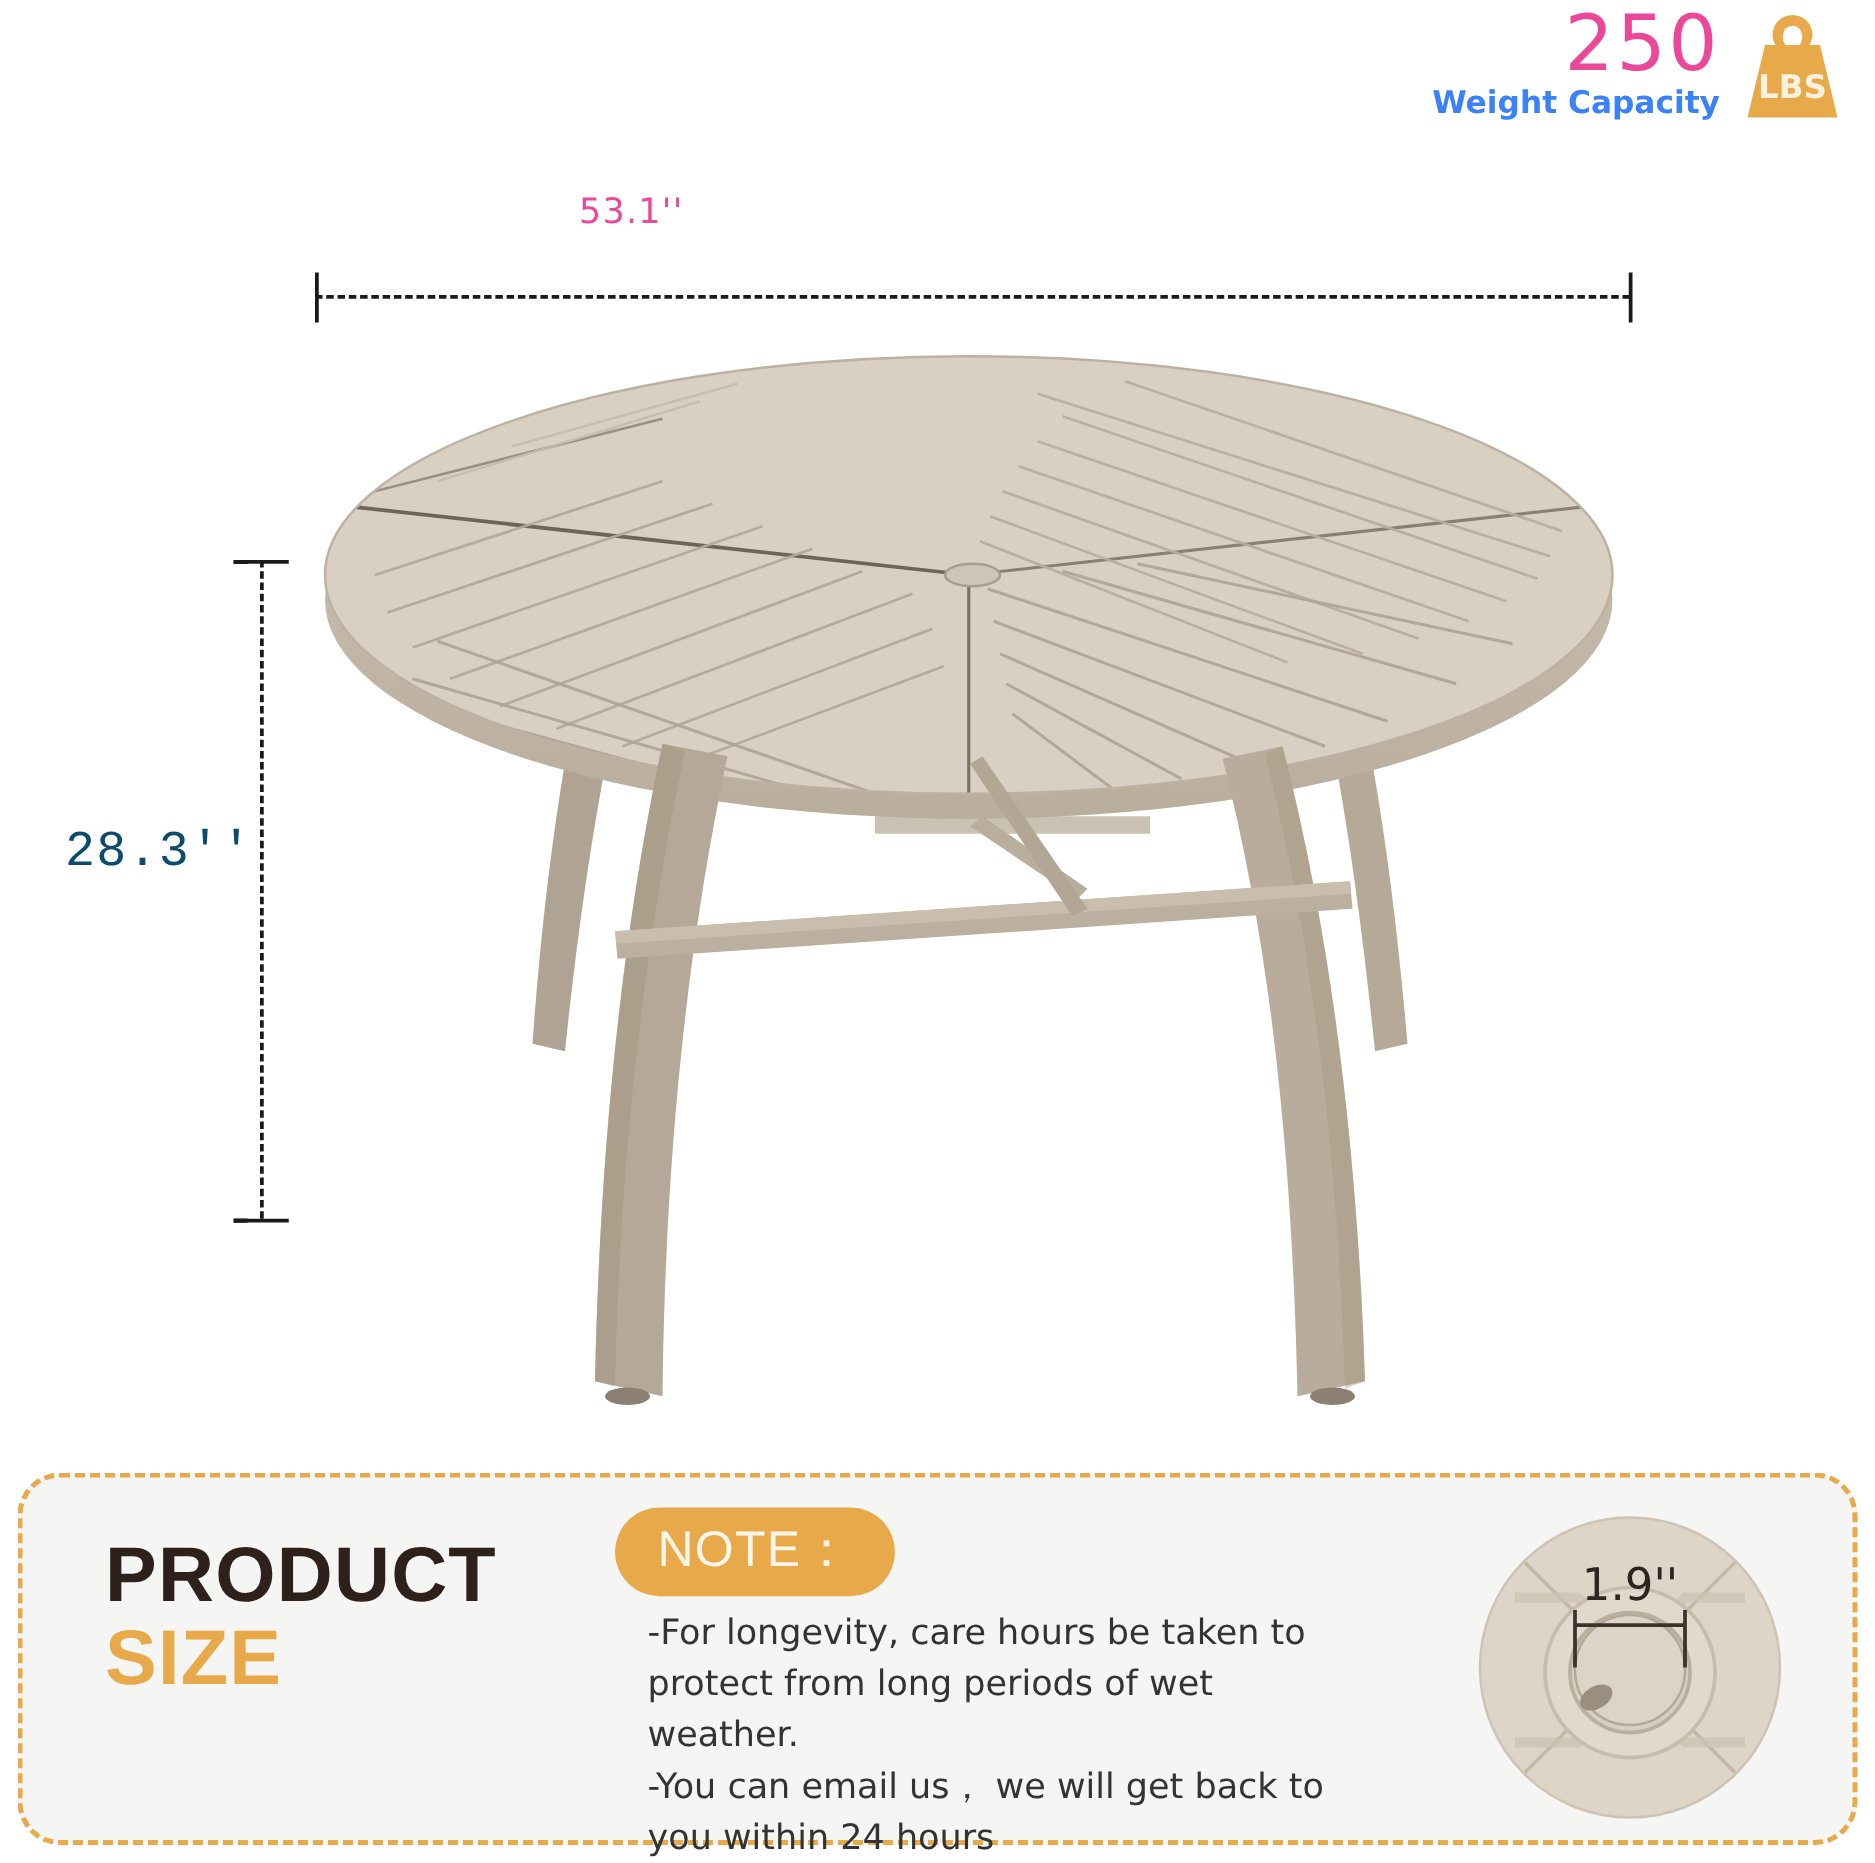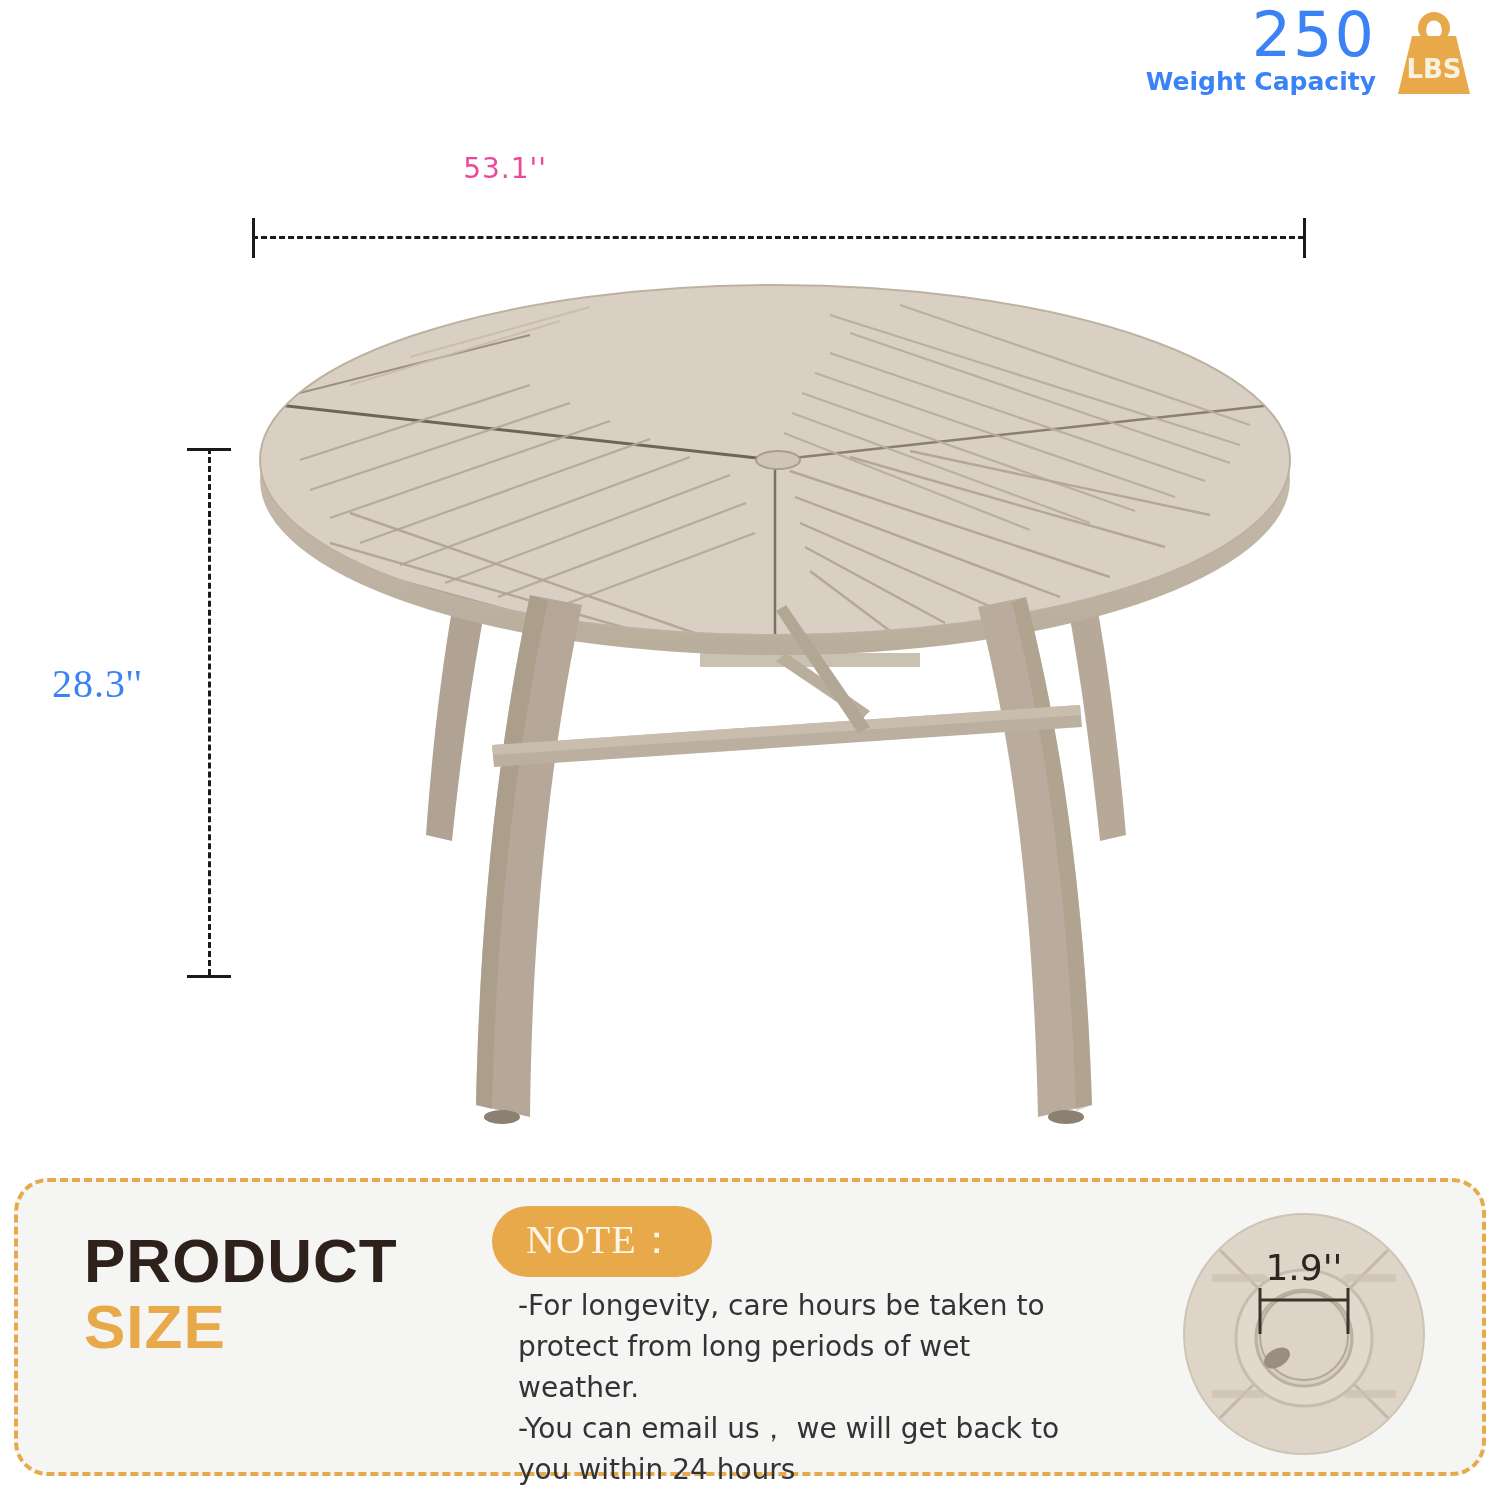--- a/index.html
+++ b/index.html
@@ -9,21 +9,21 @@
     font-family:"Liberation Sans", sans-serif;
     overflow:hidden;
   }
   #root { position:relative; width:1500px; height:1490px; background:#fff; }
 
   
   .badge { position:absolute; top:6px; right:18px; display:flex; align-items:flex-start; gap:10px; }
   .badge-text { display:flex; flex-direction:column; align-items:flex-end; }
   .badge-num {
     font-family:"DejaVu Sans", sans-serif;
-    font-size:62px; line-height:0.95; color:#3b82f6; letter-spacing:2px;
+    font-size:62px; line-height:0.95; color:#ec4899; letter-spacing:2px;
   }
   .badge-cap {
     font-family:"DejaVu Sans", sans-serif;
     font-size:25px; font-weight:bold; color:#3b82f6; letter-spacing:0px; margin-top:2px;
   }
   .weight-ico { position:relative; width:96px; height:92px; margin-top:2px; }
   .weight-ico svg { display:block; }
 
   
   .dim-w-label {
@@ -31,21 +31,21 @@
     font-family:"DejaVu Sans", sans-serif; font-size:28px; color:#ec4899;
     letter-spacing:1px; padding-right:490px;
   }
   .dim-w-line { position:absolute; left:252px; top:236px; width:1052px; height:1px;
     border-top:3px dashed #1a1a1a; }
   .tick-v { position:absolute; width:0; height:40px; border-left:3px solid #1a1a1a; }
 
   
   .dim-h-label {
     position:absolute; left:52px; top:660px;
-    font-family:Liberation Serif, serif; font-size:40px; color:#3b82f6; letter-spacing:1px;
+    font-family:Liberation Mono, monospace; font-size:40px; color:#0c4a6e; letter-spacing:1px;
   }
   .dim-h-line { position:absolute; left:208px; top:448px; height:527px; width:1px;
     border-left:3px dashed #1a1a1a; }
   .tick-h { position:absolute; height:0; width:44px; border-top:3px solid #1a1a1a; }
   .tick-h::before, .tick-h::after { content:""; position:absolute; top:-3px; width:11px;
     border-top:3px solid #1a1a1a; }
 
   
   .table-art { position:absolute; left:230px; top:275px; width:1090px; height:880px; }
   .table-art svg { display:block; width:100%; height:100%; }
@@ -61,21 +61,21 @@
     font-size:62px; color:#2e211c; letter-spacing:1px; line-height:1.0;
   }
   .pt-size {
     font-family:"Liberation Sans", sans-serif; font-weight:bold;
     font-size:62px; color:#e8a94a; letter-spacing:1px; line-height:1.0; margin-top:4px;
   }
 
   .note-badge {
     position:absolute; left:474px; top:24px;
     background:#e8a94a; border-radius:40px; padding:6px 34px 10px 34px;
-    color:#fdf6e8; font-family:Liberation Serif, serif;
+    color:#fdf6e8; font-family:Liberation Sans, sans-serif;
     font-size:40px; letter-spacing:1px;
   }
   .note-body {
     position:absolute; left:500px; top:104px; width:560px;
     font-family:"DejaVu Sans", sans-serif; font-size:28px; line-height:1.46; color:#333;
   }
   .note-body p { margin:0; }
 
   .inset { position:absolute; left:1134px; top:6px; width:310px; height:290px; }
   .inset svg { display:block; }

